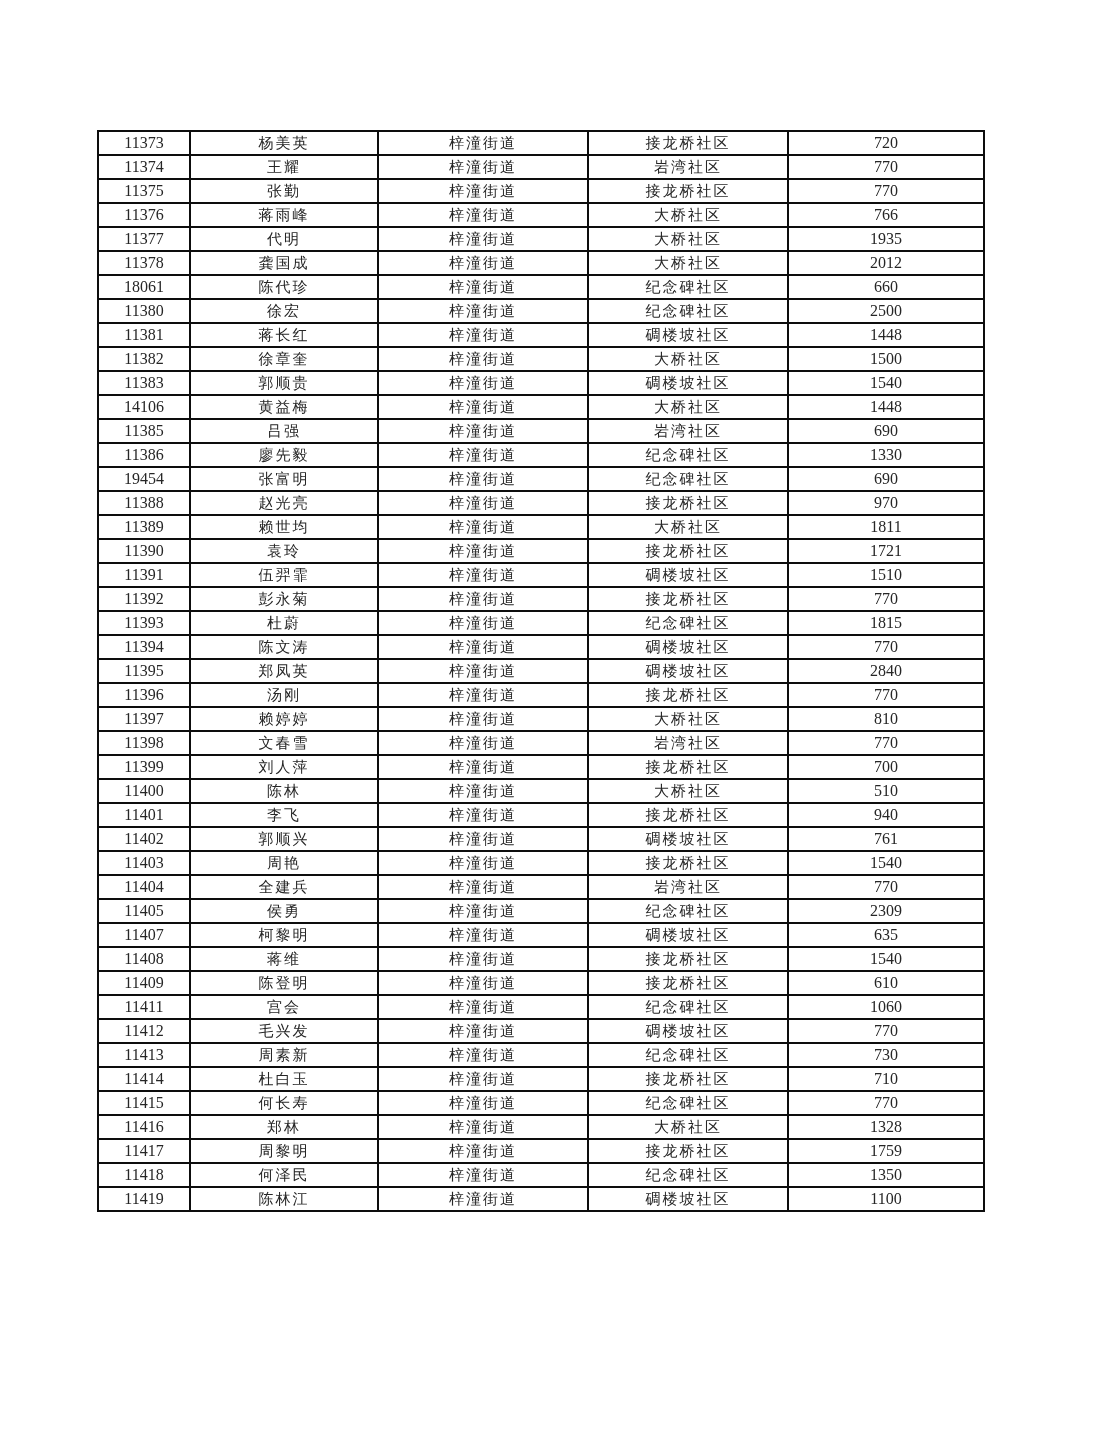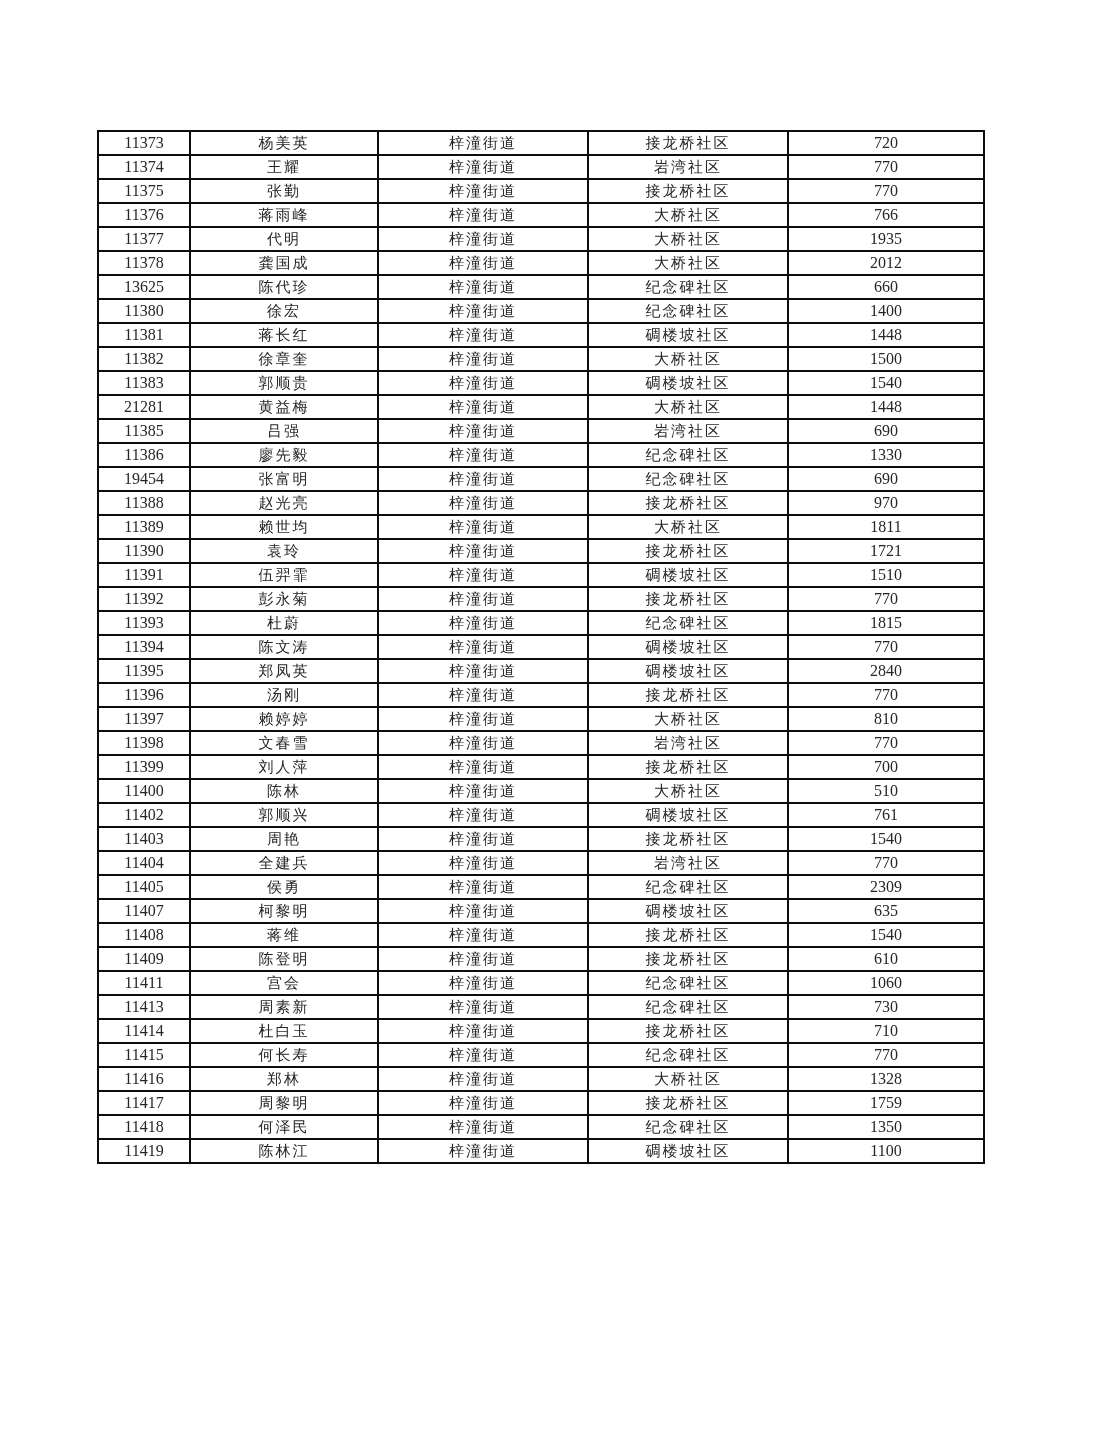--- a/index.html
+++ b/index.html
@@ -97,32 +97,32 @@
           <td class="num">1935</td>
         </tr>
         <tr>
           <td class="num">11378</td>
           <td class="cjk">龚国成</td>
           <td class="cjk">梓潼街道</td>
           <td class="cjk">大桥社区</td>
           <td class="num">2012</td>
         </tr>
         <tr>
-          <td class="num">13625</td>
+          <td class="num">18061</td>
           <td class="cjk">陈代珍</td>
           <td class="cjk">梓潼街道</td>
           <td class="cjk">纪念碑社区</td>
           <td class="num">660</td>
         </tr>
         <tr>
           <td class="num">11380</td>
           <td class="cjk">徐宏</td>
           <td class="cjk">梓潼街道</td>
           <td class="cjk">纪念碑社区</td>
-          <td class="num">1400</td>
+          <td class="num">2500</td>
         </tr>
         <tr>
           <td class="num">11381</td>
           <td class="cjk">蒋长红</td>
           <td class="cjk">梓潼街道</td>
           <td class="cjk">碉楼坡社区</td>
           <td class="num">1448</td>
         </tr>
         <tr>
           <td class="num">11382</td>
@@ -132,21 +132,21 @@
           <td class="num">1500</td>
         </tr>
         <tr>
           <td class="num">11383</td>
           <td class="cjk">郭顺贵</td>
           <td class="cjk">梓潼街道</td>
           <td class="cjk">碉楼坡社区</td>
           <td class="num">1540</td>
         </tr>
         <tr>
-          <td class="num">21281</td>
+          <td class="num">14106</td>
           <td class="cjk">黄益梅</td>
           <td class="cjk">梓潼街道</td>
           <td class="cjk">大桥社区</td>
           <td class="num">1448</td>
         </tr>
         <tr>
           <td class="num">11385</td>
           <td class="cjk">吕强</td>
           <td class="cjk">梓潼街道</td>
           <td class="cjk">岩湾社区</td>
@@ -251,20 +251,27 @@
           <td class="num">700</td>
         </tr>
         <tr>
           <td class="num">11400</td>
           <td class="cjk">陈林</td>
           <td class="cjk">梓潼街道</td>
           <td class="cjk">大桥社区</td>
           <td class="num">510</td>
         </tr>
         <tr>
+          <td class="num">11401</td>
+          <td class="cjk">李飞</td>
+          <td class="cjk">梓潼街道</td>
+          <td class="cjk">接龙桥社区</td>
+          <td class="num">940</td>
+        </tr>
+        <tr>
           <td class="num">11402</td>
           <td class="cjk">郭顺兴</td>
           <td class="cjk">梓潼街道</td>
           <td class="cjk">碉楼坡社区</td>
           <td class="num">761</td>
         </tr>
         <tr>
           <td class="num">11403</td>
           <td class="cjk">周艳</td>
           <td class="cjk">梓潼街道</td>
@@ -305,20 +312,27 @@
           <td class="cjk">梓潼街道</td>
           <td class="cjk">接龙桥社区</td>
           <td class="num">610</td>
         </tr>
         <tr>
           <td class="num">11411</td>
           <td class="cjk">宫会</td>
           <td class="cjk">梓潼街道</td>
           <td class="cjk">纪念碑社区</td>
           <td class="num">1060</td>
+        </tr>
+        <tr>
+          <td class="num">11412</td>
+          <td class="cjk">毛兴发</td>
+          <td class="cjk">梓潼街道</td>
+          <td class="cjk">碉楼坡社区</td>
+          <td class="num">770</td>
         </tr>
         <tr>
           <td class="num">11413</td>
           <td class="cjk">周素新</td>
           <td class="cjk">梓潼街道</td>
           <td class="cjk">纪念碑社区</td>
           <td class="num">730</td>
         </tr>
         <tr>
           <td class="num">11414</td>

